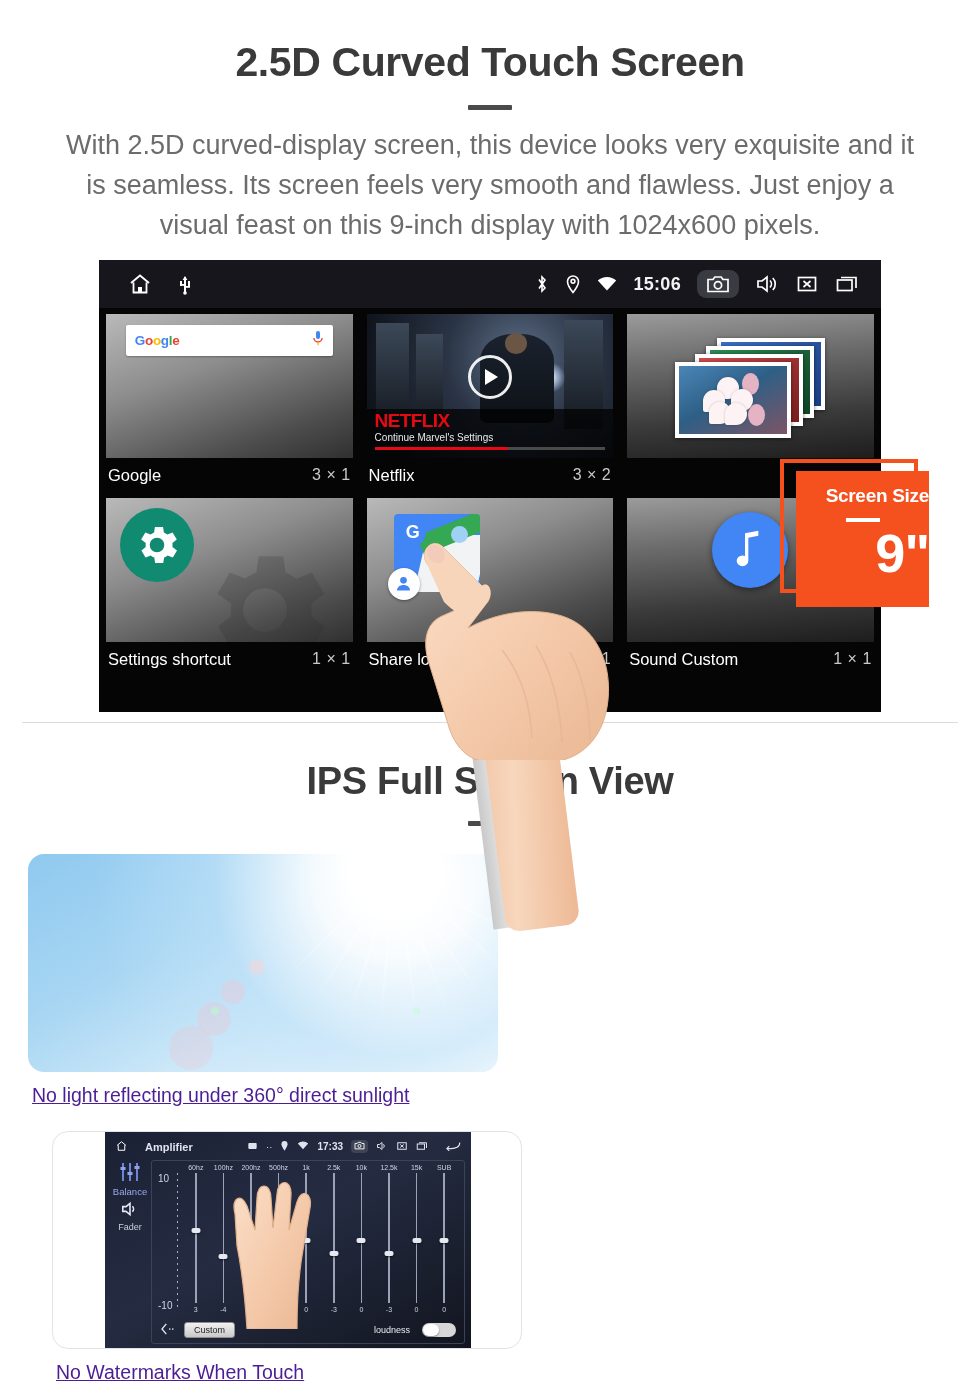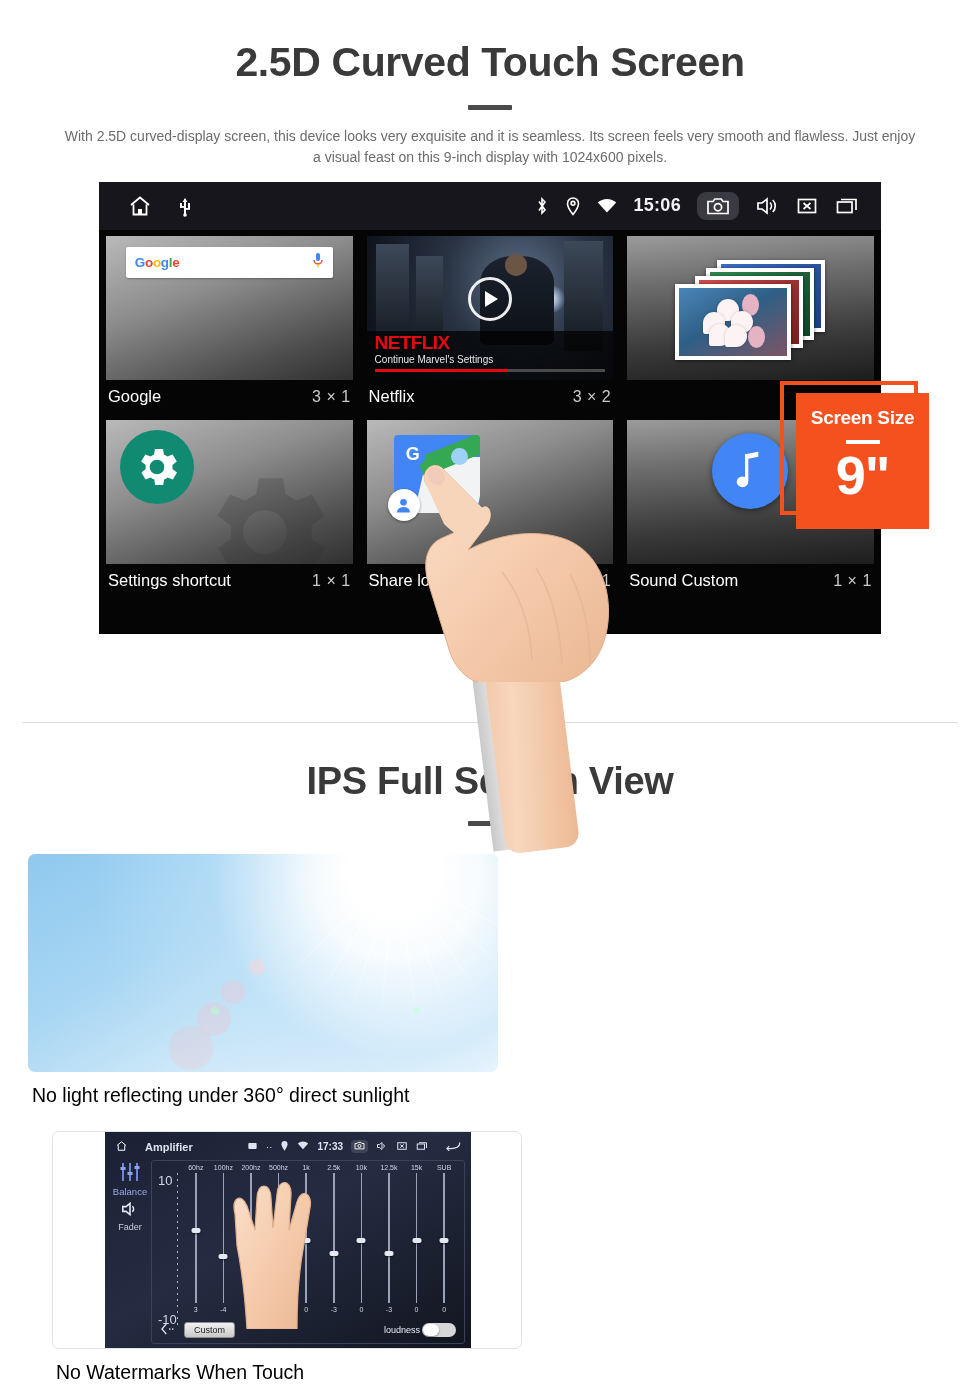--- a/index.html
+++ b/index.html
@@ -13,21 +13,21 @@
 
   
   .sec1 { position:relative; width:980px; }
   .h1 {
     text-align:center; font-size:41px; font-weight:700; color:#3a3a3a;
     letter-spacing:-0.4px; padding-top:38px; line-height:1.2;
   }
   .rule { width:44px; height:5px; background:#4a4a4a; margin:18px auto 0; border-radius:1px; }
   .lede {
     width:860px; margin:16px auto 0; text-align:center;
-    font-size:14px; line-height:1.48; color:#6c6c6c;
+    font-size:27px; line-height:1.48; color:#6c6c6c;
   }
 
   
   .device-wrap { position:relative; width:980px; height:500px; margin-top:14px; }
   .screen {
     position:absolute; left:99px; top:0; width:782px; height:452px;
     background:#050505; overflow:hidden;
   }
   .statusbar {
     position:absolute; left:0; top:0; width:100%; height:48px;
@@ -140,38 +140,38 @@
     transform-origin:top center;z-index:4;
   }
 
   
   .badge-frame{
     position:absolute; left:780px; top:199px; width:138px; height:134px;
     border:4px solid #F4511E; z-index:9;
   }
   .badge{
     position:absolute; left:796px; top:211px; width:133px; height:136px;
-    background:#F4511E; z-index:10; text-align:center; color:#fff;
+    background:#F4511E; z-index:10; text-align:right; color:#fff;
     padding-top:14px;
   }
   .badge .bt{font-size:19px;font-weight:700;letter-spacing:-0.3px;}
   .badge .bl{width:34px;height:4px;background:#fff;margin:11px auto 4px;}
   .badge .bn{font-size:54px;font-weight:700;line-height:1;letter-spacing:-1px;}
 
   .divider{position:absolute;left:22px;top:722px;width:936px;height:1px;background:#dcdcdc;}
 
   
   .sec2{position:absolute;left:0;top:722px;width:980px;}
   .h2{text-align:center;font-size:38px;font-weight:700;color:#3a3a3a;padding-top:38px;letter-spacing:-0.3px;}
   .cards{display:flex;flex-wrap:wrap;margin:28px 28px 0 28px;}
   .card{width:470px;margin-bottom:6px;}
   .card:nth-child(even){margin-left:24px;}
-  .thumb{width:470px;height:218px;border-radius:7px;overflow:hidden;position:relative;background:#fff;}
+  .thumb{width:470px;height:218px;border-radius:16px;overflow:hidden;position:relative;background:#fff;}
   .thumb.bordered{border:1px solid #e3e3e3;}
-  .cap{font-size:19.5px;color:#000000;padding:12px 4px 18px 4px;white-space:nowrap;}
+  .cap{font-size:19.5px;color:#4c1d95;padding:12px 4px 18px 4px;white-space:nowrap;text-decoration:underline;}
 
   
   .sky{position:absolute;inset:0;background:
       radial-gradient(circle at 78% 8%, #ffffff 0%, #ffffff 11%, rgba(255,255,255,.86) 20%, rgba(190,225,248,.55) 44%, rgba(126,193,238,0) 72%),
       linear-gradient(150deg,#8fc9ef 0%,#a8d6f3 35%,#cbe7f8 60%,#e8f4fc 82%,#ffffff 100%);}
   .ray{position:absolute;left:78%;top:8%;width:2px;height:150px;background:linear-gradient(180deg,rgba(255,255,255,.95),rgba(255,255,255,0));transform-origin:top center;}
   .flare{position:absolute;border-radius:50%;}
 
   
   .amp{position:absolute;inset:0;background:linear-gradient(150deg,#1b2134 0%,#252c42 45%,#12151f 100%);padding:4px 0 0 0;}
@@ -184,27 +184,27 @@
   .amp-side{width:46px;padding:5px 0 0 4px;color:#7b8bd0;font-size:9px;text-align:center;}
   .amp-side .bal{color:#9aa8e8;font-size:9.5px;margin-top:2px;}
   .amp-side .fad{color:#c9cee0;font-size:9px;margin-top:3px;}
   .amp-main{flex:1;position:relative;border:1px solid #3b4358;border-radius:3px;margin:3px 6px 4px 0;}
   .bands{position:absolute;left:30px;right:6px;top:3px;bottom:30px;display:flex;}
   .band{flex:1;position:relative;display:flex;flex-direction:column;align-items:center;}
   .bname{color:#cfd5e6;font-size:7px;margin-bottom:2px;}
   .btrack{width:1.5px;flex:1;background:#9aa2b8;position:relative;}
   .bknob{position:absolute;left:50%;transform:translateX(-50%);width:9px;height:5px;border-radius:2px;background:#e6e9f2;box-shadow:0 1px 2px rgba(0,0,0,.6);}
   .bval{color:#cfd5e6;font-size:7px;margin-top:3px;}
-  .scale{position:absolute;left:6px;top:12px;bottom:16px;width:26px;color:#cfd5e6;font-size:13px;}
+  .scale{position:absolute;left:6px;top:12px;bottom:32px;width:26px;color:#cfd5e6;font-size:10px;}
   .scale .top{position:absolute;top:0;left:0;}
   .scale .bot{position:absolute;bottom:0;left:0;}
   .scale .dots{position:absolute;left:19px;top:0;bottom:0;width:1px;background:repeating-linear-gradient(180deg,#aab0c4 0 2px,transparent 2px 6px);}
   .amp-bot{position:absolute;left:8px;right:8px;bottom:4px;display:flex;align-items:center;gap:8px;}
   .custom-btn{background:linear-gradient(180deg,#f2f2f2,#c9c9c9);border:1px solid #8d8d8d;border-radius:3px;color:#222;font-size:9px;padding:2px 9px;}
-  .loud{margin-left:auto;display:flex;align-items:center;gap:2px;color:#e8ebf4;font-size:9px;}
+  .loud{margin-left:auto;display:flex;align-items:center;gap:12px;color:#e8ebf4;font-size:9px;}
   .toggle{width:34px;height:14px;border-radius:8px;background:#d7d7d7;position:relative;}
   .toggle i{position:absolute;left:1px;top:1px;width:16px;height:12px;border-radius:7px;background:#fff;box-shadow:0 1px 2px rgba(0,0,0,.4);}
   .amp-hand{position:absolute;left:120px;top:22px;width:96px;height:175px;z-index:5;}
 </style>
 </head>
 <body>
 
 <div class="page">
 
   <div class="sec1">

